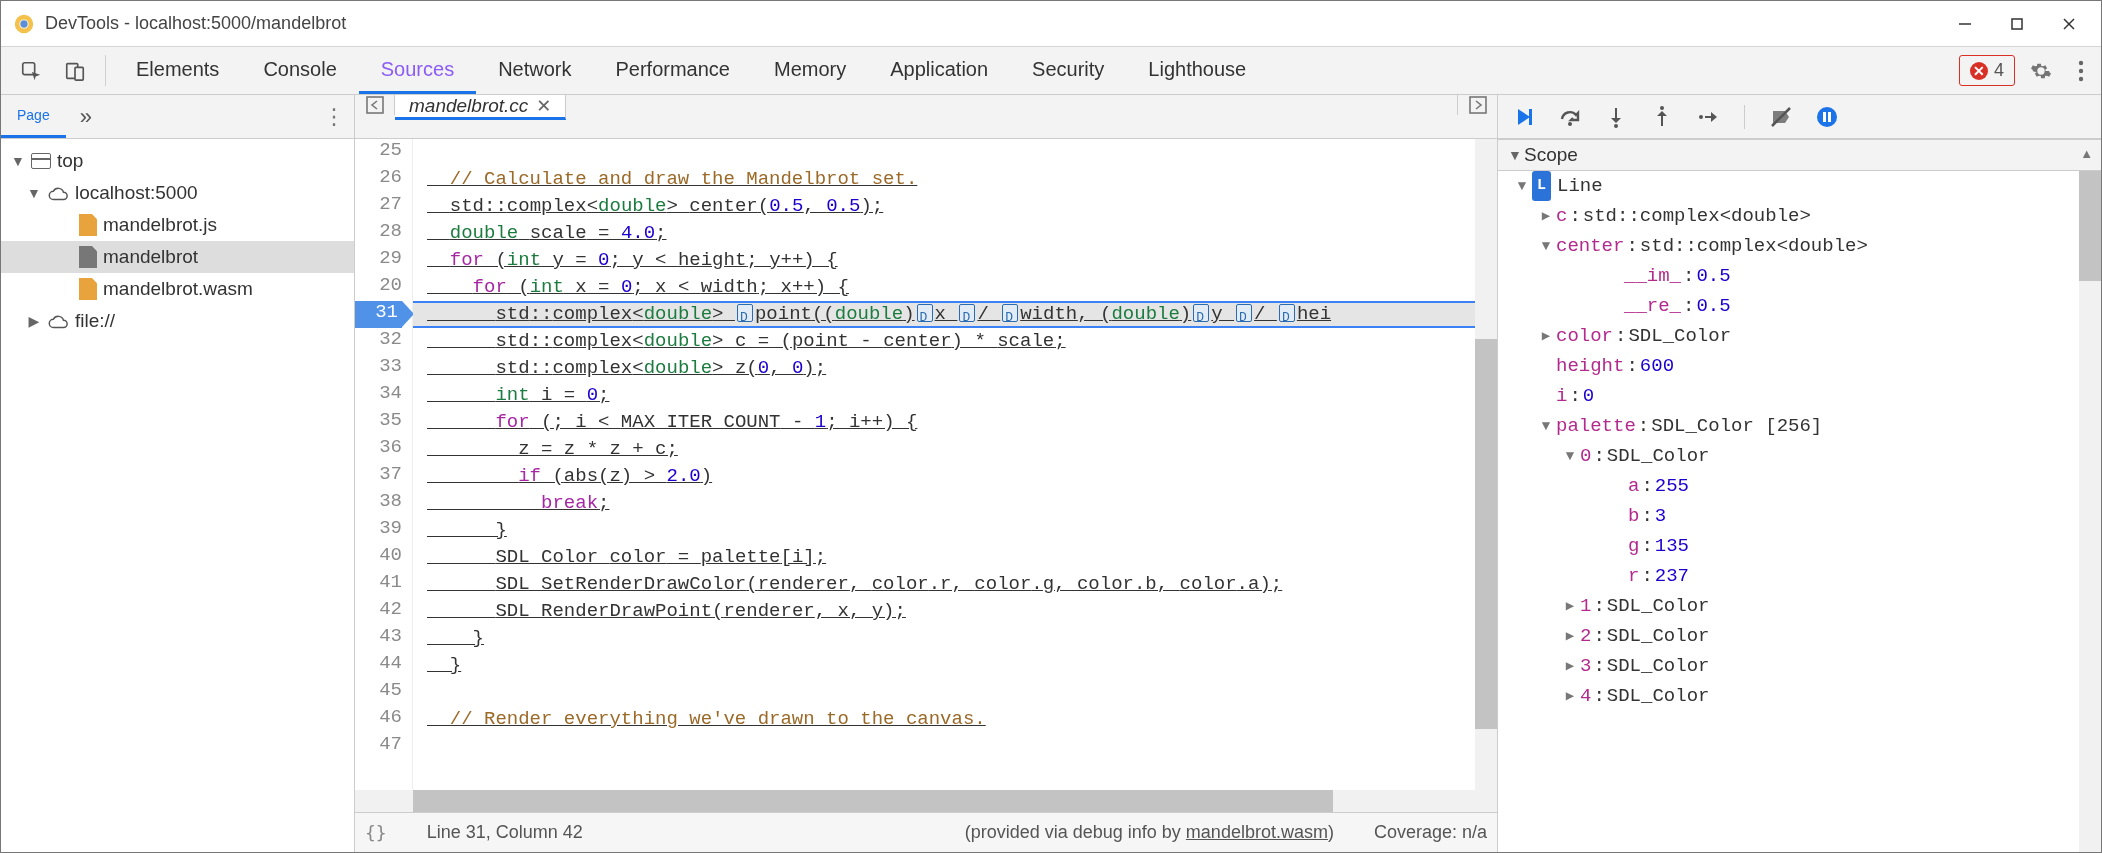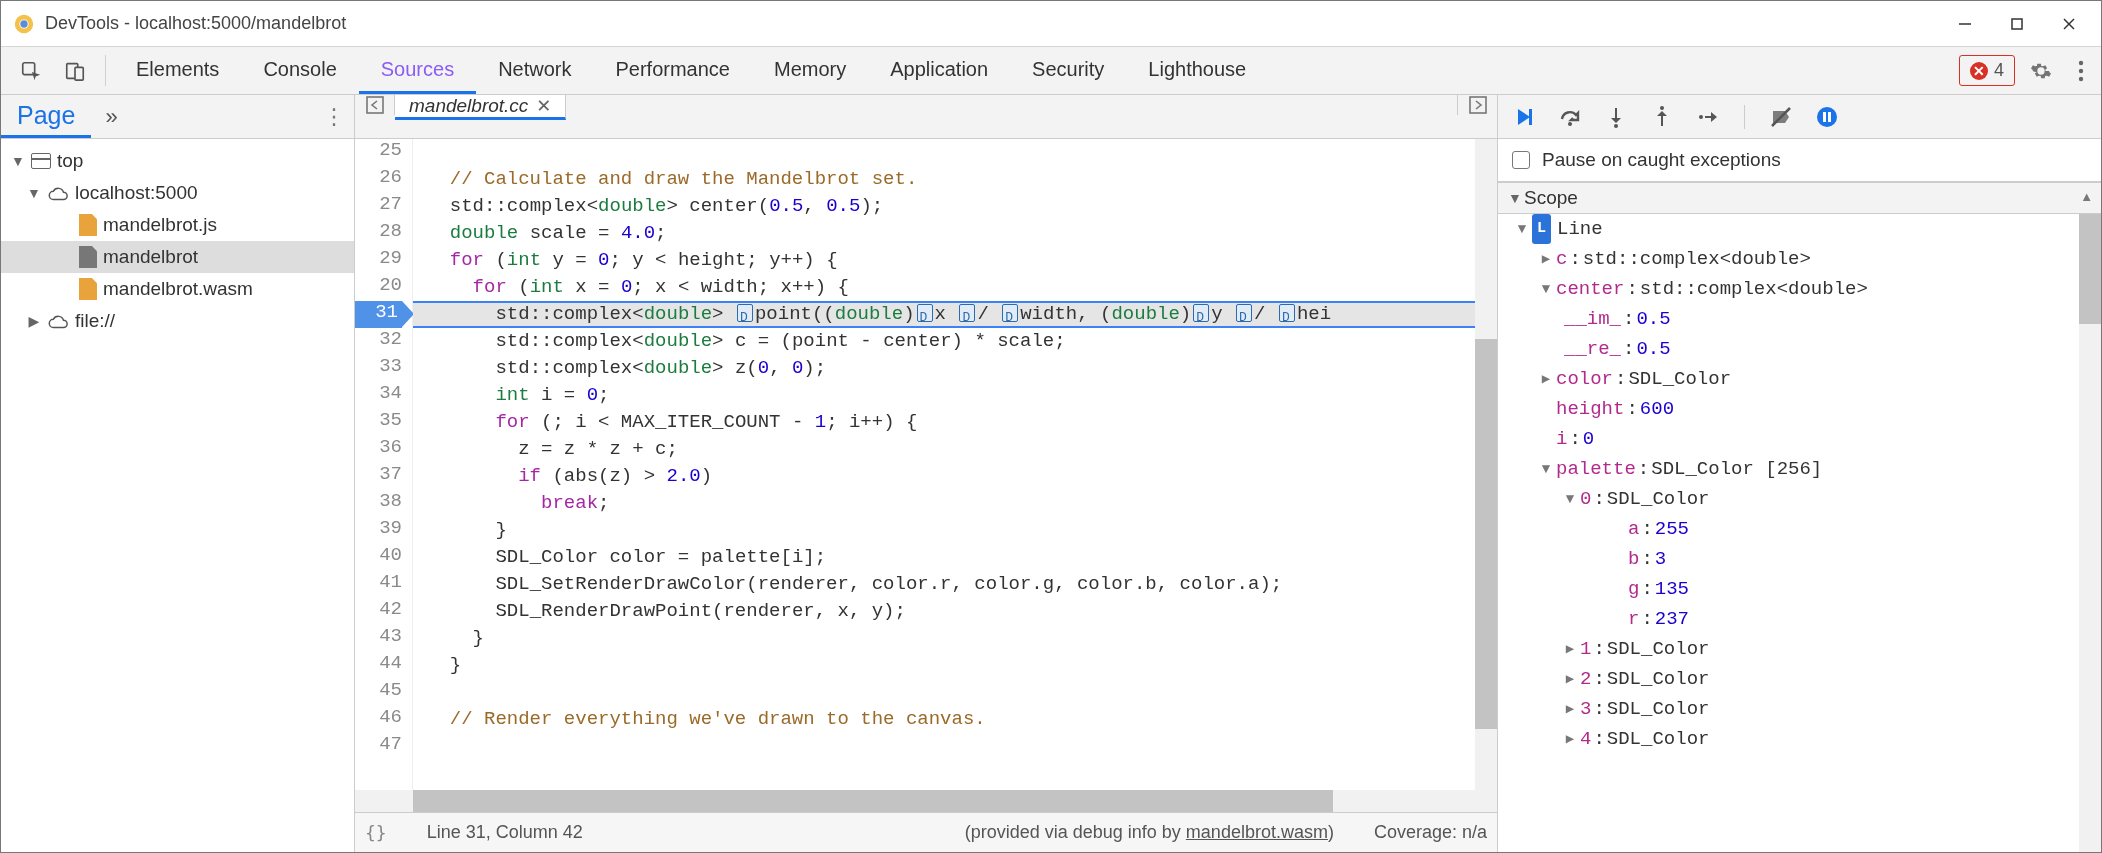--- a/index.html
+++ b/index.html
@@ -61,21 +61,21 @@
   }
   .pane { display:flex; flex-direction:column; }
   .left { width: 354px; border-right:1px solid #ccc; background:#fff; }
   .center { flex:1; display:flex; flex-direction:column; min-width:0;}
   .right { width: 604px; border-left:1px solid #ccc; background:#fff; display:flex; flex-direction:column;}
   
   .left-tabs {
     height: 44px; border-bottom:1px solid #ccc; background:#f3f3f3;
     display:flex; align-items:center;
   }
-  .left-tab { padding:0 16px; height:100%; display:flex; align-items:center; font-size:25px; }
+  .left-tab { padding:0 16px; height:100%; display:flex; align-items:center; font-size:14px; }
   .left-tab.active { color:#1a73e8; border-bottom:3px solid #1a73e8; }
   .overflow { color:#555; font-size:22px; padding:0 14px; }
   .left-tabs .sp { flex:1; }
   .lkebab { width:40px; text-align:center; color:#777; font-size:22px; }
   .tree { padding: 6px 0; font-size:19px; line-height:30px; }
   .tree-row {
     display:flex; align-items:center; gap:6px; padding:1px 6px 1px 10px;
     white-space:nowrap;
   }
   .tree-row.selected { background:#ddd; }
@@ -104,21 +104,21 @@
     width:58px; text-align:right; padding-right:10px;
     font-family: Consolas, "Courier New", monospace; font-size:19px;
     color:#8a8a8a; background:#fff; border-right:1px solid #eee;
     user-select:none;
   }
   .code {
     flex:1; position:relative; overflow:hidden;
     font-family: Consolas, "Courier New", monospace; font-size:19px; line-height:27px;
     white-space:pre;
   }
-  .line { height:27px; padding-left:14px; }
+  .line { height:27px; padding-left:14px;text-decoration:underline; }
   .gline { height:27px; }
   .line.exec { background:#e5e5e5; box-shadow: inset 0 -2px 0 #3b82f6, inset 0 2px 0 #3b82f6;}
   .gline.exec { background:#4f92e7; color:#fff; position:relative; padding-right:4px;}
   .gline.exec::after{
     content:''; position:absolute; right:-12px; top:0; width:0;height:0;
     border-top:13.5px solid transparent; border-bottom:13.5px solid transparent; border-left:12px solid #4f92e7;
   }
   .tok-com{color:#9b6a28;} .tok-kw{color:#a626a4;} .tok-type{color:#1c7c3f;}
   .tok-fn{color:#333;} .tok-num{color:#1c00cf;}
   .dbox{ display:inline-block; width:16px; height:18px; border:1.2px solid #2b6cb0; background:#e1ecf7; vertical-align:-3px; margin:0 2px; border-radius:2px; position:relative;}
@@ -157,21 +157,21 @@
   .scope-vthumb{position:absolute; right:0; width:22px; background:#c3c3c3;}
   .srow{
     display:flex; align-items:center; gap:2px;
     font-family: Consolas,"Courier New",monospace; font-size:19px; line-height:30px;
     padding-left:6px; white-space:nowrap;
   }
   .stw{width:16px;text-align:center;color:#777;font-size:14px;}
   .blank{width:16px;}
   .lbadge{background:#2b72d9;color:#fff;border-radius:3px;padding:0 5px;font-size:15px;font-weight:bold;margin-right:4px;}
   .k{color:#b22a8d;} .v{color:#333;} .vnum{color:#1c00cf;}
-  .sind1{padding-left:16px;} .sind2{padding-left:40px;} .sind3{padding-left:64px;} .sind4{padding-left:48px;} .sind5{padding-left:112px;}
+  .sind1{padding-left:16px;} .sind2{padding-left:40px;} .sind3{padding-left:64px;} .sind4{padding-left:108px;} .sind5{padding-left:112px;}
   .upbtn{position:absolute; top:52px; right:2px; color:#777; font-size:13px;}
 </style>
 </head>
 <body>
 
 <div class="titlebar">
   <svg class="app-icon" viewBox="0 0 24 24">
       <circle cx="12" cy="12" r="10" fill="#f4c14c"></circle>
       <circle cx="12" cy="12" r="5" fill="#fff"></circle>
       <circle cx="12" cy="12" r="4" fill="#5a8fd6"></circle>
@@ -390,24 +390,20 @@
       <div class="dbg-btn blue">
           <svg viewBox="0 0 24 24" fill="#1a73e8">
             <rect x="2" y="2" width="20" height="20" rx="10" stroke="#1a73e8" stroke-width="0"></rect>
           </svg>
           <svg viewBox="0 0 24 24" style="position:absolute" fill="#fff">
             <rect x="8" y="7" width="3" height="10"></rect>
             <rect x="13" y="7" width="3" height="10"></rect>
           </svg>
         </div>
     </div>
-    <div class="pause-box">
-      <span class="chk"></span>
-      <span>Pause on caught exceptions</span>
-    </div>
     <div class="section-hdr" style="position:relative;">
       <span class="tw">▼</span>
       <span>Scope</span>
       <span class="upbtn" style="position:absolute;right:8px;top:6px;">▲</span>
     </div>
     <div class="scope-body">
       <div class="srow sind1">
         <span class="stw">▼</span>
           <span class="lbadge">L</span>
         <span>Line</span>

